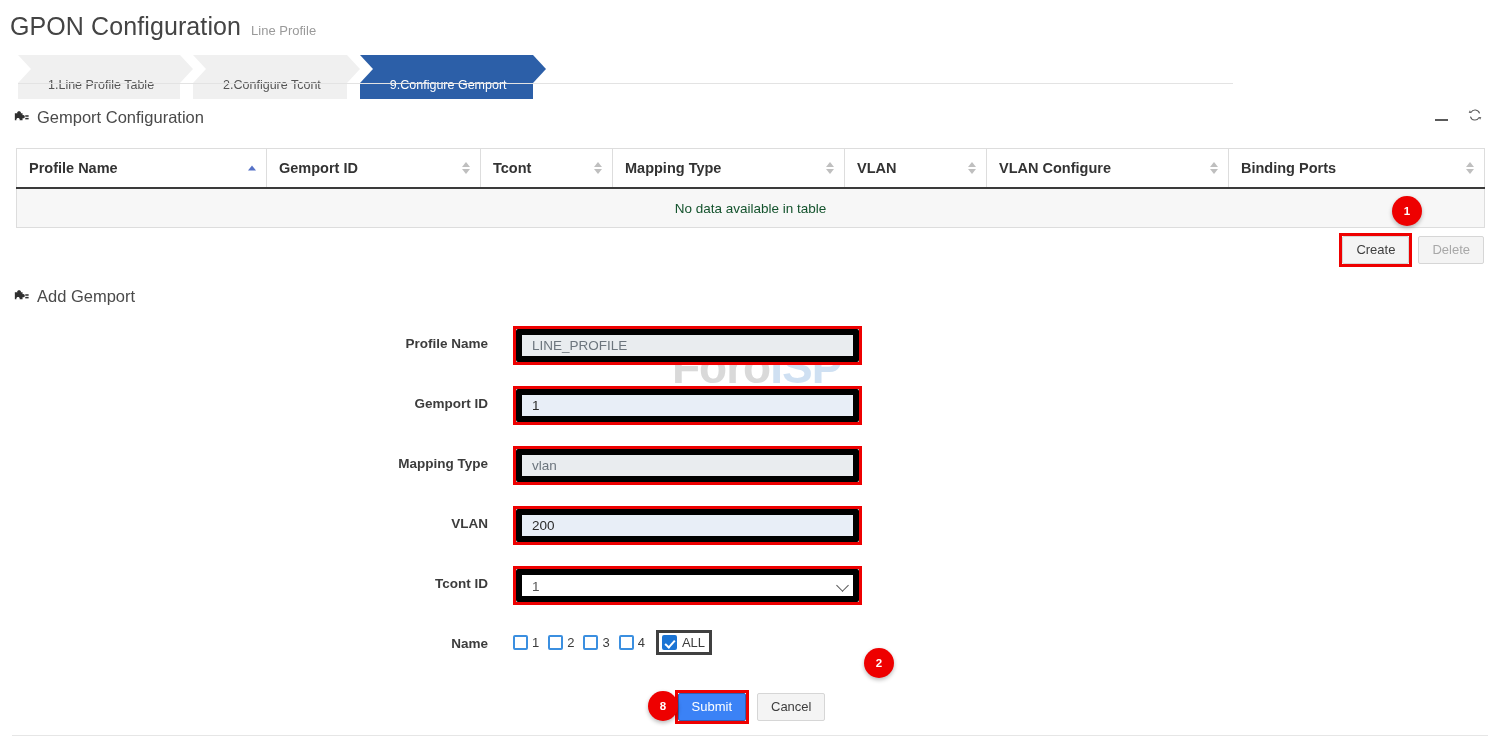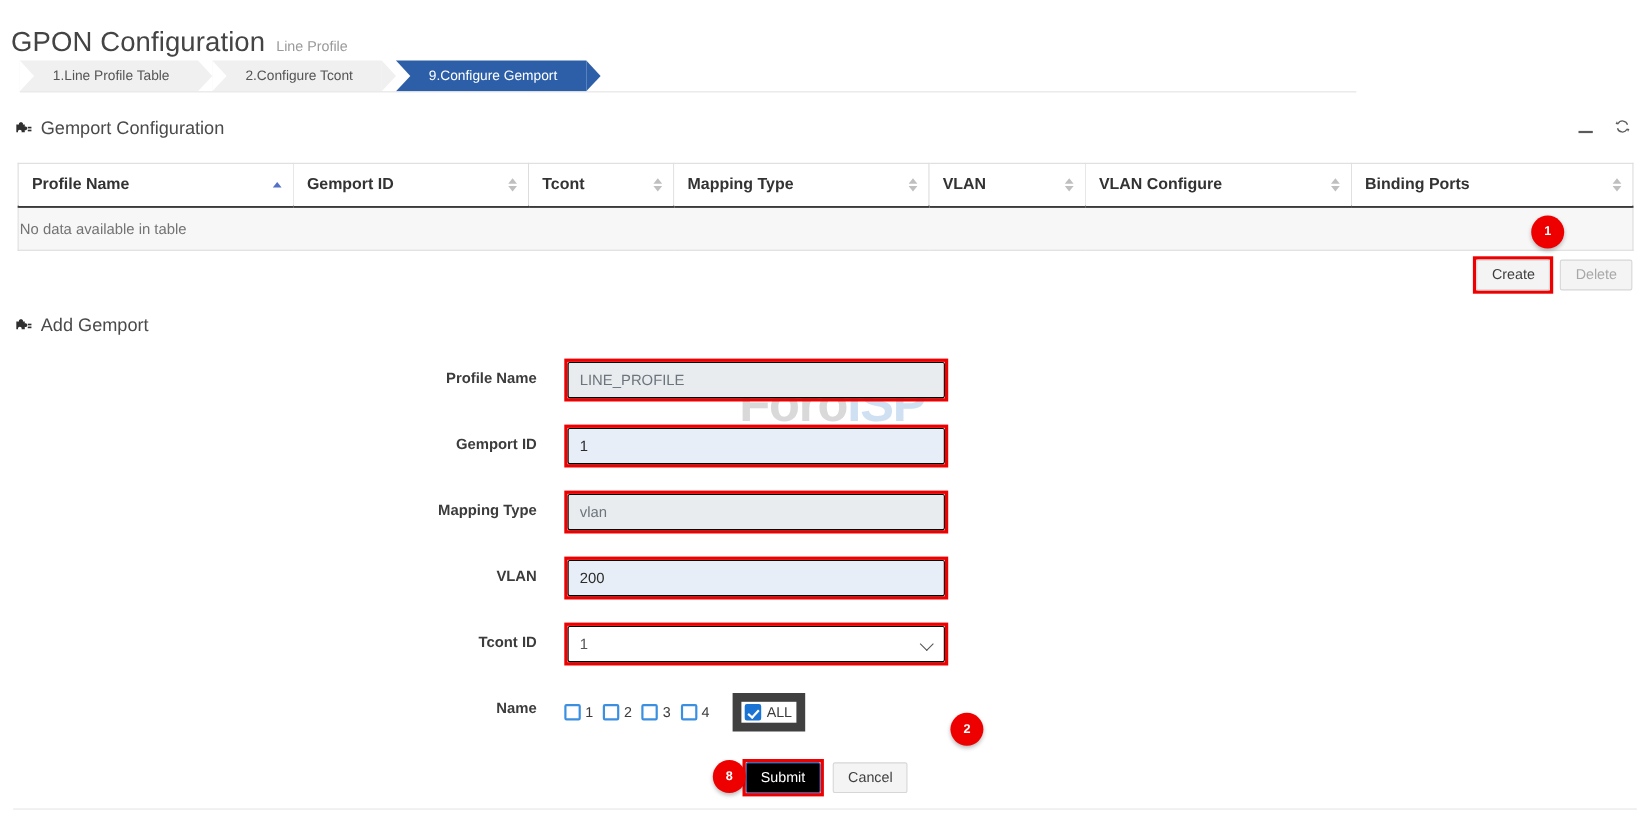--- a/index.html
+++ b/index.html
@@ -13,21 +13,21 @@
     position: relative;
     font-family: "Liberation Sans", sans-serif;
     color: #333333;
     overflow: hidden;
   }
 
   
   #page-title-bar {
     position: absolute;
     left: 10px;
-    top: 24px;
+    top: 12px;
     display: flex;
     align-items: baseline;
     gap: 10px;
   }
   #page-title-bar .main-title {
     font-size: 25px;
     color: #444444;
     font-weight: 400;
     letter-spacing: 0.1px;
   }
@@ -44,21 +44,21 @@
     top: 55px;
     height: 28px;
     display: flex;
     align-items: stretch;
   }
   .step {
     position: relative;
     height: 28px;
     line-height: 28px;
     font-size: 12.5px;
-    padding: 0 26px 0 30px;
+    padding: 16px 26px 0 30px;
     margin-right: 13px;
     color: #555555;
     background: #f0f0f0;
     white-space: nowrap;
     text-align: center;
   }
   .step::before {
     content: "";
     position: absolute;
     left: 0; top: 0;
@@ -177,22 +177,23 @@
   }
   .arrow-up   { border-bottom: 5px solid #bfbfbf; }
   .arrow-down { border-top: 5px solid #bfbfbf; }
   th.sorted-asc .arrow-up { border-bottom-color: #5571c7; }
 
   #gemport-table td.empty-cell {
     height: 36px;
     background: #f7f7f7;
     border: 1px solid #dddddd;
     border-top: none;
+    text-align: center;
     font-size: 13.5px;
-    color: #737373;
+    color: #14532d;
   }
 
   
   #table-actions {
     position: absolute;
     right: 16px;
     top: 233px;
     display: flex;
     align-items: center;
     gap: 6px;
@@ -203,21 +204,21 @@
     padding: 6px 13px;
     border: 1px solid #d6d6d6;
     background: #f4f4f4;
     color: #3e3e3e;
     border-radius: 2px;
     cursor: pointer;
     line-height: 14px;
   }
   .btn.disabled { color: #a8a8a8; cursor: default; }
   .btn.primary {
-    background: #000000;
+    background: #3b82f6;
     border-color: #2f5fb0;
     color: #ffffff;
   }
 
   
   .hl-box {
     border: 3px solid #ee0000;
     display: inline-block;
     line-height: 0;
   }
@@ -257,21 +258,21 @@
   }
   .field-wrap input[type="text"],
   .field-wrap select {
     display: block;
     width: 100%;
     box-sizing: border-box;
     height: 33px;
     padding: 4px 10px;
     font-family: "Liberation Sans", sans-serif;
     font-size: 13.5px;
-    border: 1px solid #000000;
+    border: 6px solid #000000;
     border-radius: 2px;
     outline: none;
   }
   input.disabled-field {
     background: #e9ecef;
     color: #6c757d;
     border-color: #cfd4da;
   }
   input.active-field {
     background: #e8eef7;
@@ -351,26 +352,26 @@
   .cbox.checked::after {
     content: "";
     position: absolute;
     left: 3.5px; top: 0.5px;
     width: 4px; height: 8px;
     border-right: 2px solid #ffffff;
     border-bottom: 2px solid #ffffff;
     transform: rotate(42deg);
   }
   .port-all-hl {
-    border: 8px solid #404040;
+    border: 3px solid #404040;
     padding: 2px 4px 2px 3px;
     display: flex;
     align-items: center;
     gap: 5px;
-    margin-left: 12px;
+    margin-left: 2px;
   }
 
   
   #submit-row {
     position: absolute;
     left: 0;
     top: 690px;
     width: 1500px;
     display: flex;
     justify-content: center;

